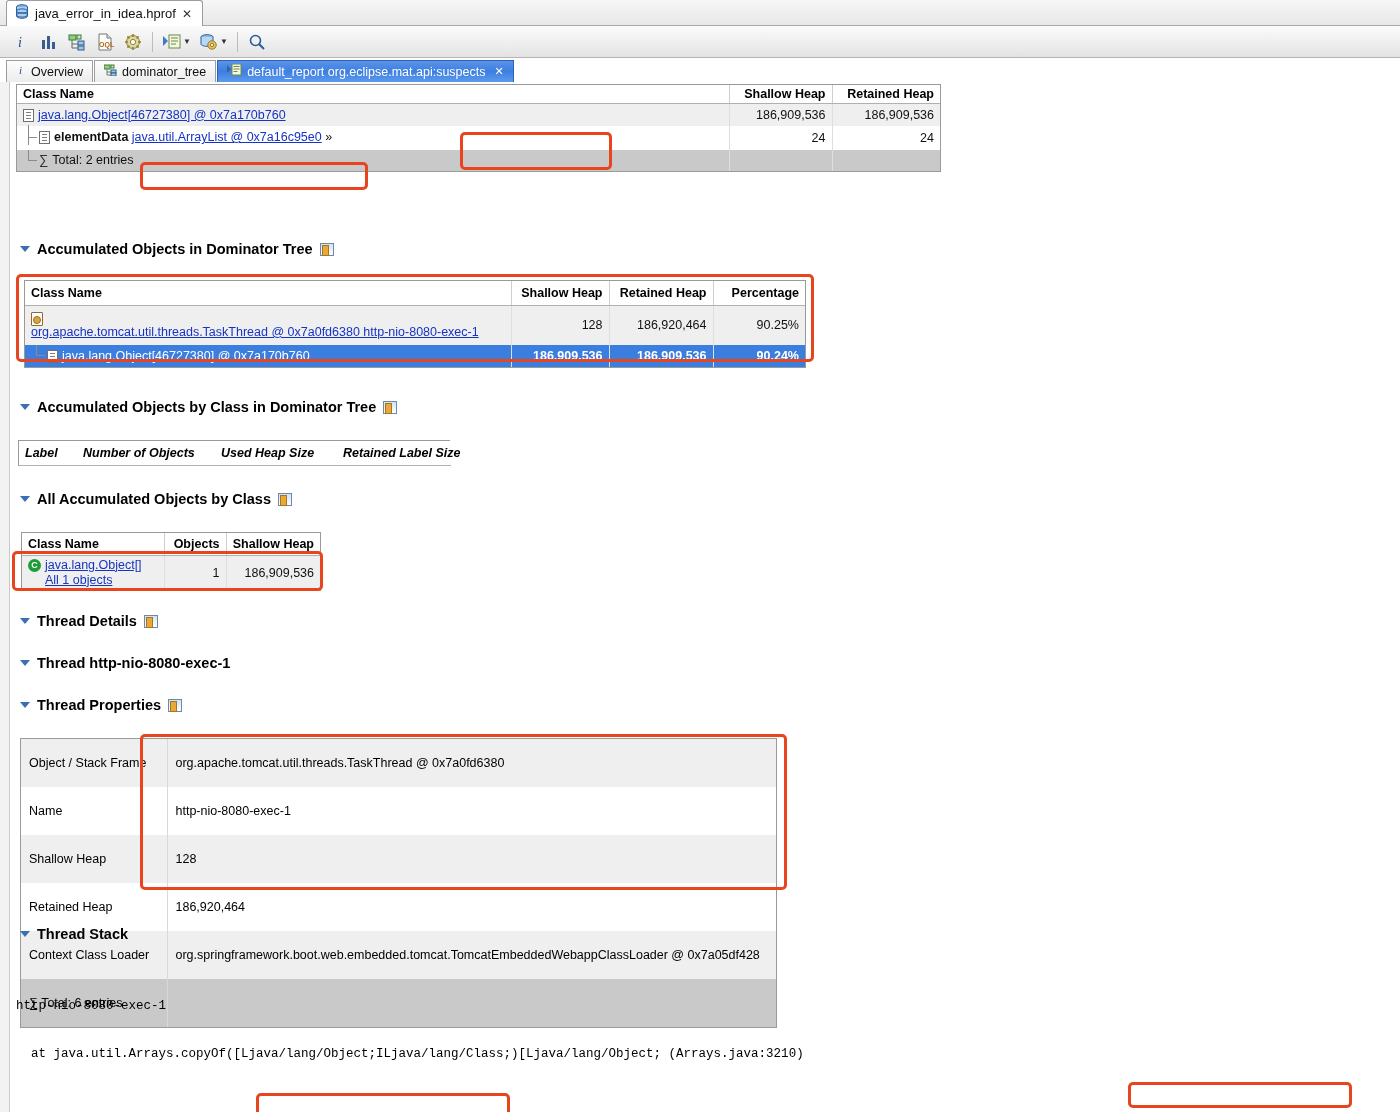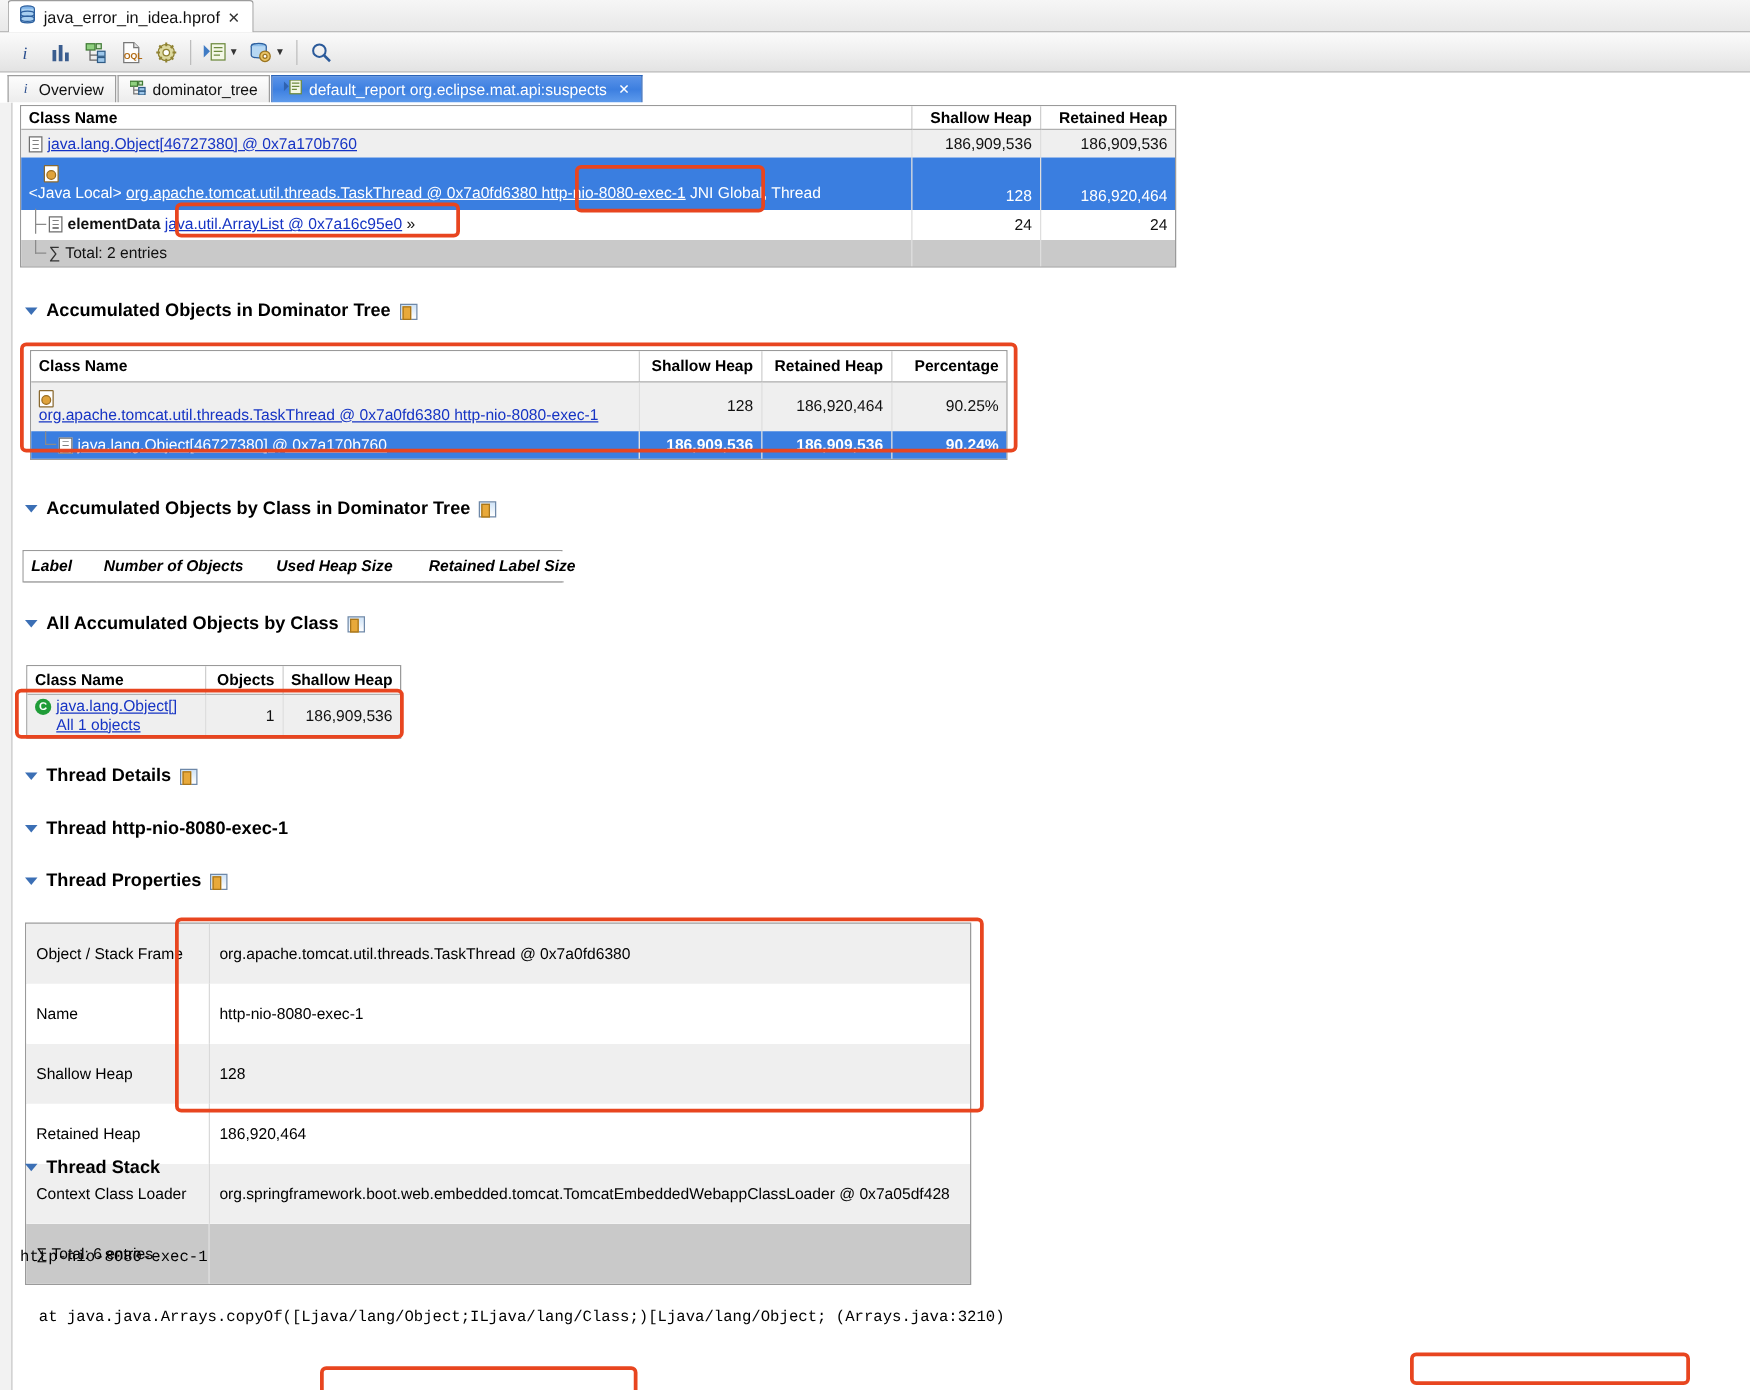--- a/index.html
+++ b/index.html
@@ -271,31 +271,20 @@
           </tr>
         </thead>
         <tbody>
           <tr class="r-alt" style="height:22px">
             <td>
               <span class="ic ic-array"></span><span class="lnk">java.lang.Object[46727380] @ 0x7a170b760</span>
             </td>
             <td class="num">186,909,536</td>
             <td class="num" style="border-right:none">186,909,536</td>
           </tr>
-          <tr class="r-sel" style="height:42px">
-            <td style="line-height:17px">
-              <div style="padding-left:12px"><span class="ic ic-thread"></span></div>
-              <div style="margin-top:-2px">
-                <span>&lt;Java Local&gt;</span>
-                <span class="lnk">org.apache.tomcat.util.threads.TaskThread @ 0x7a0fd6380</span><span class="lnk"> http-nio-8080-exec-1</span><span> JNI Global, Thread</span>
-              </div>
-            </td>
-            <td class="num" style="vertical-align:bottom;padding-bottom:4px">128</td>
-            <td class="num" style="border-right:none;vertical-align:bottom;padding-bottom:4px">186,920,464</td>
-          </tr>
           <tr class="r-white" style="height:24px">
             <td>
               <span class="tree-tee"></span><span class="ic ic-array"></span><span style="font-weight:bold">elementData</span>&nbsp;<span class="lnk">java.util.ArrayList @ 0x7a16c95e0</span><span> »</span>
             </td>
             <td class="num">24</td>
             <td class="num" style="border-right:none">24</td>
           </tr>
           <tr class="r-total" style="height:21px">
             <td>
               <span class="tree-elbow"></span><span class="sigma">∑</span><span>Total: 2 entries</span>
@@ -461,21 +450,21 @@
       </table>
     </div>
 
     <div class="sect" style="left:20px; top:844px;">
       <span class="tri"></span>
       <span class="stitle">Thread Stack</span>
     </div>
 
     <div class="stack" style="left:16px; top:884px; width:1380px;">
       <div>http-nio-8080-exec-1</div>
-      <div>  at java.java.Arrays.copyOf([Ljava/lang/Object;ILjava/lang/Class;)[Ljava/lang/Object; (Arrays.java:3210)</div>
+      <div>  at java.util.Arrays.copyOf([Ljava/lang/Object;ILjava/lang/Class;)[Ljava/lang/Object; (Arrays.java:3210)</div>
       
       
       
       
       
       
     </div>
 
     <div class="anno" style="left:460px; top:50px; width:152px; height:38px;"></div>
     <div class="anno" style="left:140px; top:80px; width:228px; height:28px;"></div>

